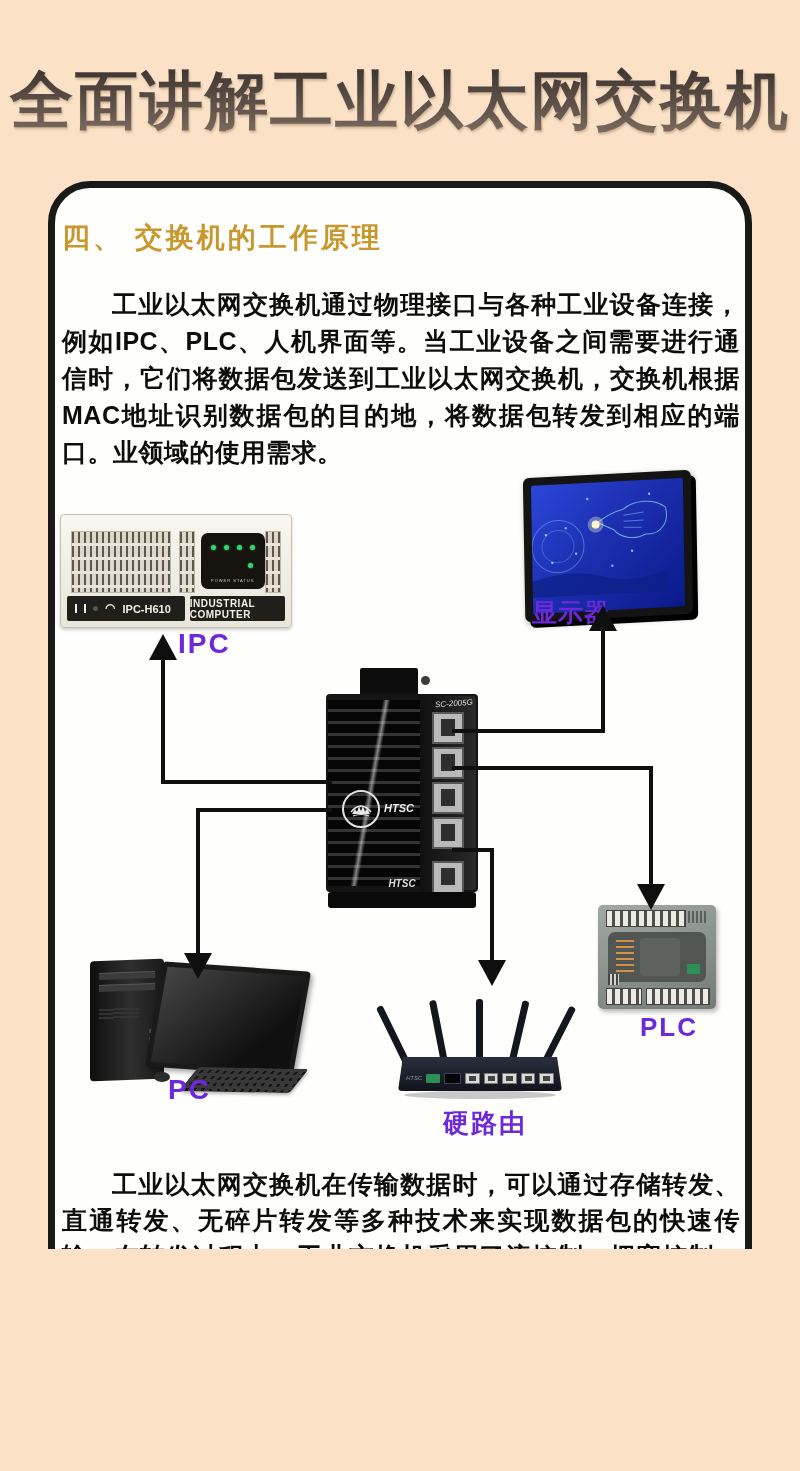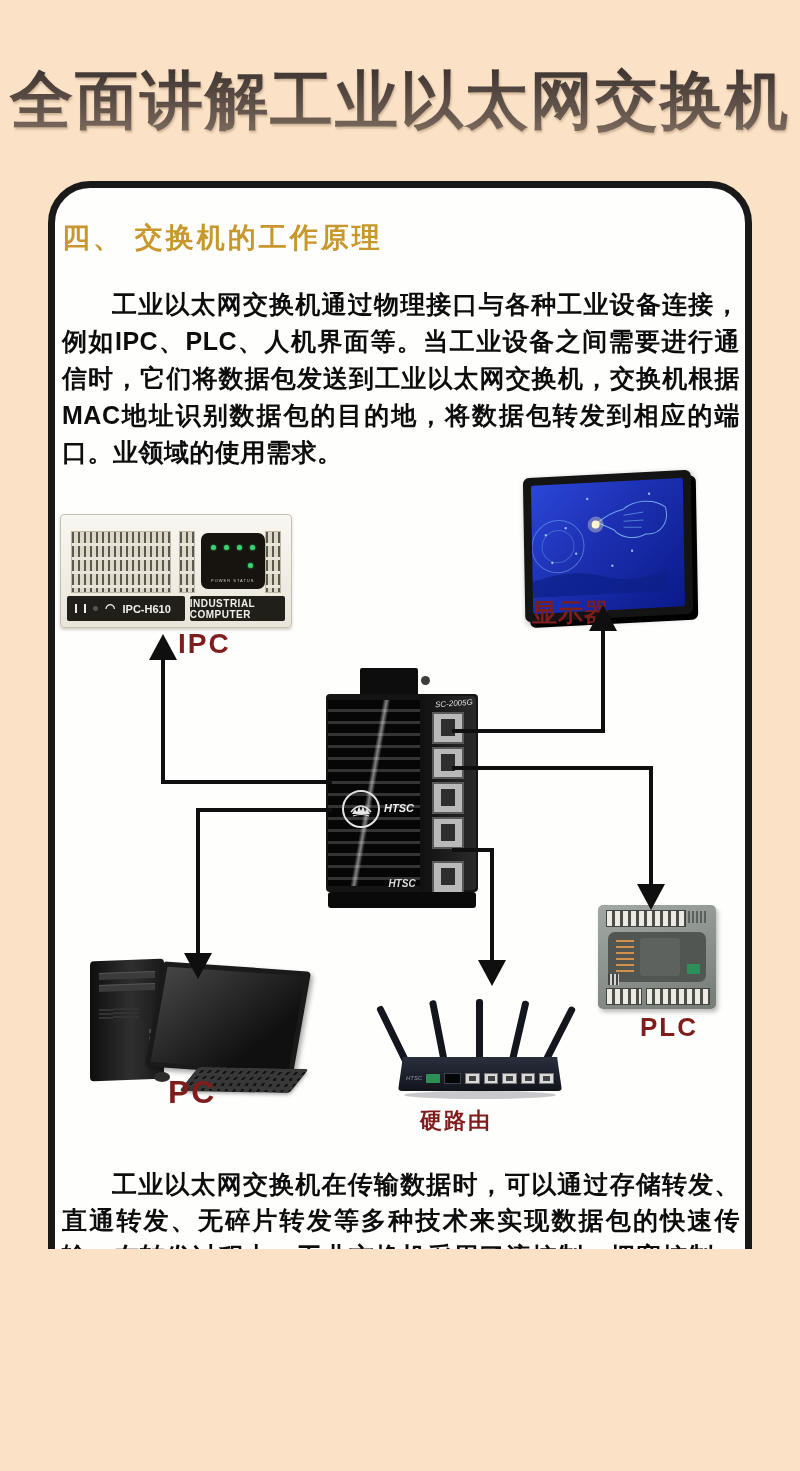--- a/index.html
+++ b/index.html
@@ -14,21 +14,21 @@
   
   .card{position:absolute;left:48px;top:181px;width:704px;height:1207px;
     background:#fefefc;border:7px solid #191919;border-radius:42px;box-sizing:border-box;}
   .section-heading{position:absolute;left:62px;top:219px;font-size:28px;font-weight:800;
     color:#c8982f;letter-spacing:3px;}
   .para{position:absolute;left:62px;width:678px;font-size:25px;font-weight:700;color:#0d0d0d;
     line-height:37px;text-align:justify;text-indent:2em;letter-spacing:0.5px;}
   .para1{top:286px;}
   .para2{top:1166px;line-height:36px;}
   
-  .dev-label{position:absolute;font-weight:800;color:#7f1d1d;z-index:25;}
+  .dev-label{position:absolute;font-weight:800;color:#6d28d9;z-index:25;}
   
   .hline,.vline{position:absolute;background:#0f0f0f;z-index:30;}
   .hline{height:4px;} .vline{width:4px;}
   .ah{position:absolute;width:0;height:0;z-index:30;}
   .ah-up{border-left:14px solid transparent;border-right:14px solid transparent;border-bottom:26px solid #0f0f0f;}
   .ah-down{border-left:14px solid transparent;border-right:14px solid transparent;border-top:26px solid #0f0f0f;}
   
   .ipc{position:absolute;left:60px;top:514px;width:230px;height:112px;z-index:20;
     background:linear-gradient(180deg,#f8f6f0,#e9e5da);border:1px solid #c6c0b0;border-radius:4px;
     box-shadow:0 2px 3px rgba(90,80,60,.25);}
@@ -242,21 +242,21 @@
       <div class="pc-btn"></div>
     </div>
     <div class="pc-stand"></div>
     <div class="pc-stand-base"></div>
     <div class="pc-mon">
       <div class="pc-mon-screen"></div>
     </div>
     <div class="pc-kb"></div>
     <div class="pc-mouse"></div>
   </div>
-  <div class="dev-label" style="left:168px;top:1074px;font-size:32px;letter-spacing:2px;">PC</div>
+  <div class="dev-label" style="left:168px;top:1074px;font-size:28px;letter-spacing:2px;">PC</div>
 
   <div class="router">
     <div class="ant" style="left:10px;transform:rotate(-26deg);"></div>
     <div class="ant" style="left:45px;transform:rotate(-11deg);"></div>
     <div class="ant" style="left:78px;transform:rotate(0deg);"></div>
     <div class="ant" style="left:108px;transform:rotate(13deg);"></div>
     <div class="ant" style="left:138px;transform:rotate(27deg);"></div>
     <div class="router-body">
       <div class="router-face">
         <span class="router-brand">HTSC</span>
@@ -264,21 +264,21 @@
         <span class="router-slot"></span>
         <span class="router-port"></span>
         <span class="router-port"></span>
         <span class="router-port"></span>
         <span class="router-port"></span>
         <span class="router-port"></span>
       </div>
     </div>
     <div class="router-shadow"></div>
   </div>
-  <div class="dev-label" style="left:420px;top:1106px;font-size:22px;letter-spacing:2px;">硬路由</div>
+  <div class="dev-label" style="left:443px;top:1106px;font-size:26px;letter-spacing:2px;">硬路由</div>
 
   <div class="plc">
     <div class="plc-strip plc-strip-top"></div>
     <div class="plc-vent"></div>
     <div class="plc-panel">
       <div class="plc-leds"></div>
       <div class="plc-inset"></div>
       <div class="plc-green"></div>
     </div>
     <div class="plc-qr"></div>

